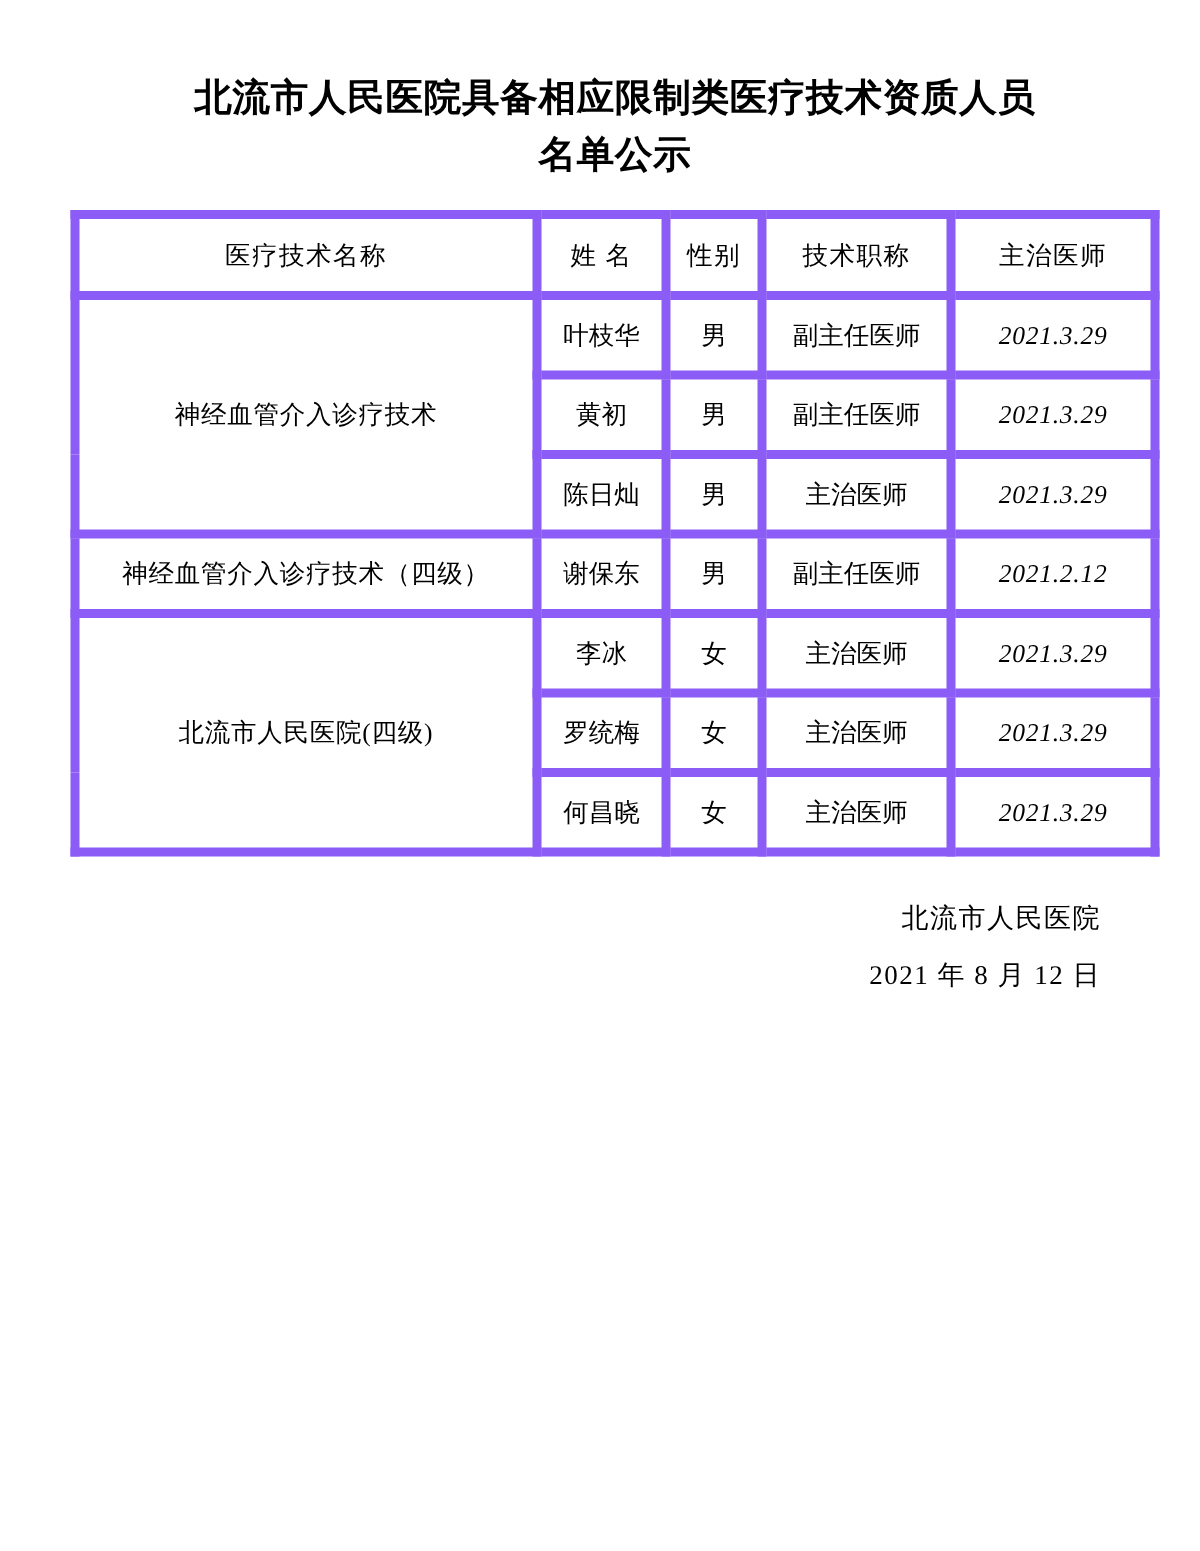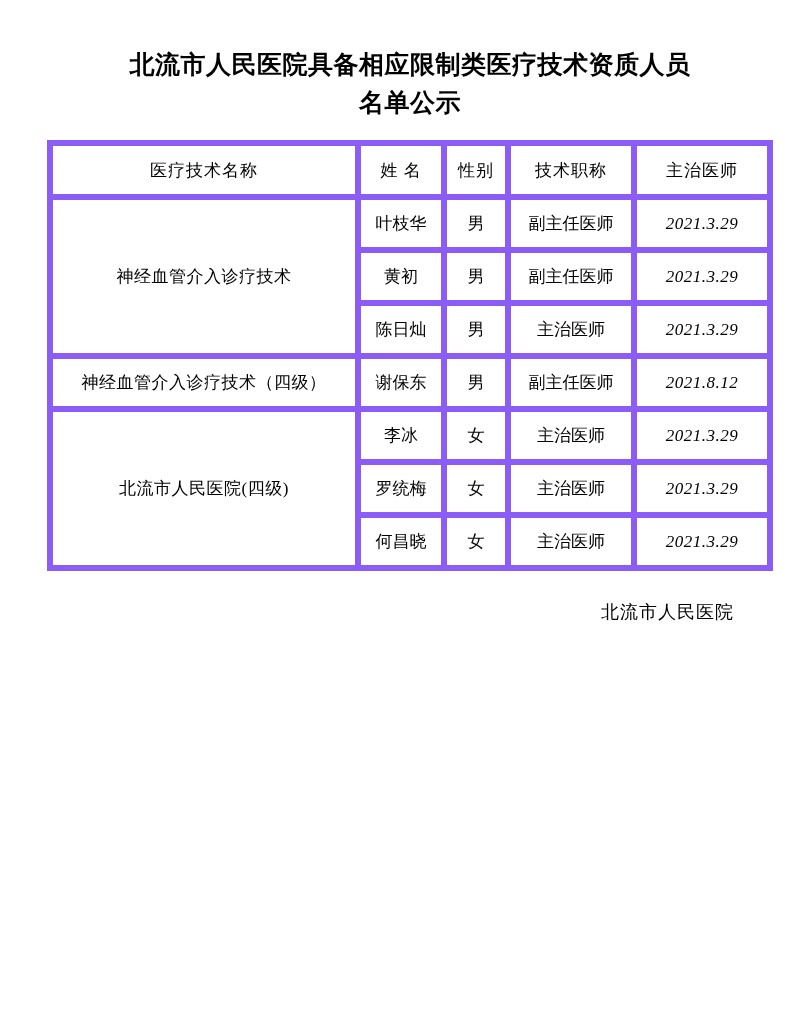--- a/index.html
+++ b/index.html
@@ -127,21 +127,21 @@
         <td>男</td>
         <td>主治医师</td>
         <td class="date-cell">2021.3.29</td>
       </tr>
 
       <tr>
         <td class="tech-cell">神经血管介入诊疗技术（四级）</td>
         <td>谢保东</td>
         <td>男</td>
         <td>副主任医师</td>
-        <td class="date-cell">2021.8.12</td>
+        <td class="date-cell">2021.2.12</td>
       </tr>
 
       <tr>
         <td class="tech-cell" rowspan="3">北流市人民医院(四级)</td>
         <td>李冰</td>
         <td>女</td>
         <td>主治医师</td>
         <td class="date-cell">2021.3.29</td>
       </tr>
       <tr>
@@ -154,15 +154,16 @@
         <td>何昌晓</td>
         <td>女</td>
         <td>主治医师</td>
         <td class="date-cell">2021.3.29</td>
       </tr>
     </tbody>
   </table>
 
   <div class="signature">
     <div>北流市人民医院</div>
+    <div>2021 年 8 月 12 日</div>
   </div>
 
 </div>
 
 </body></html>

